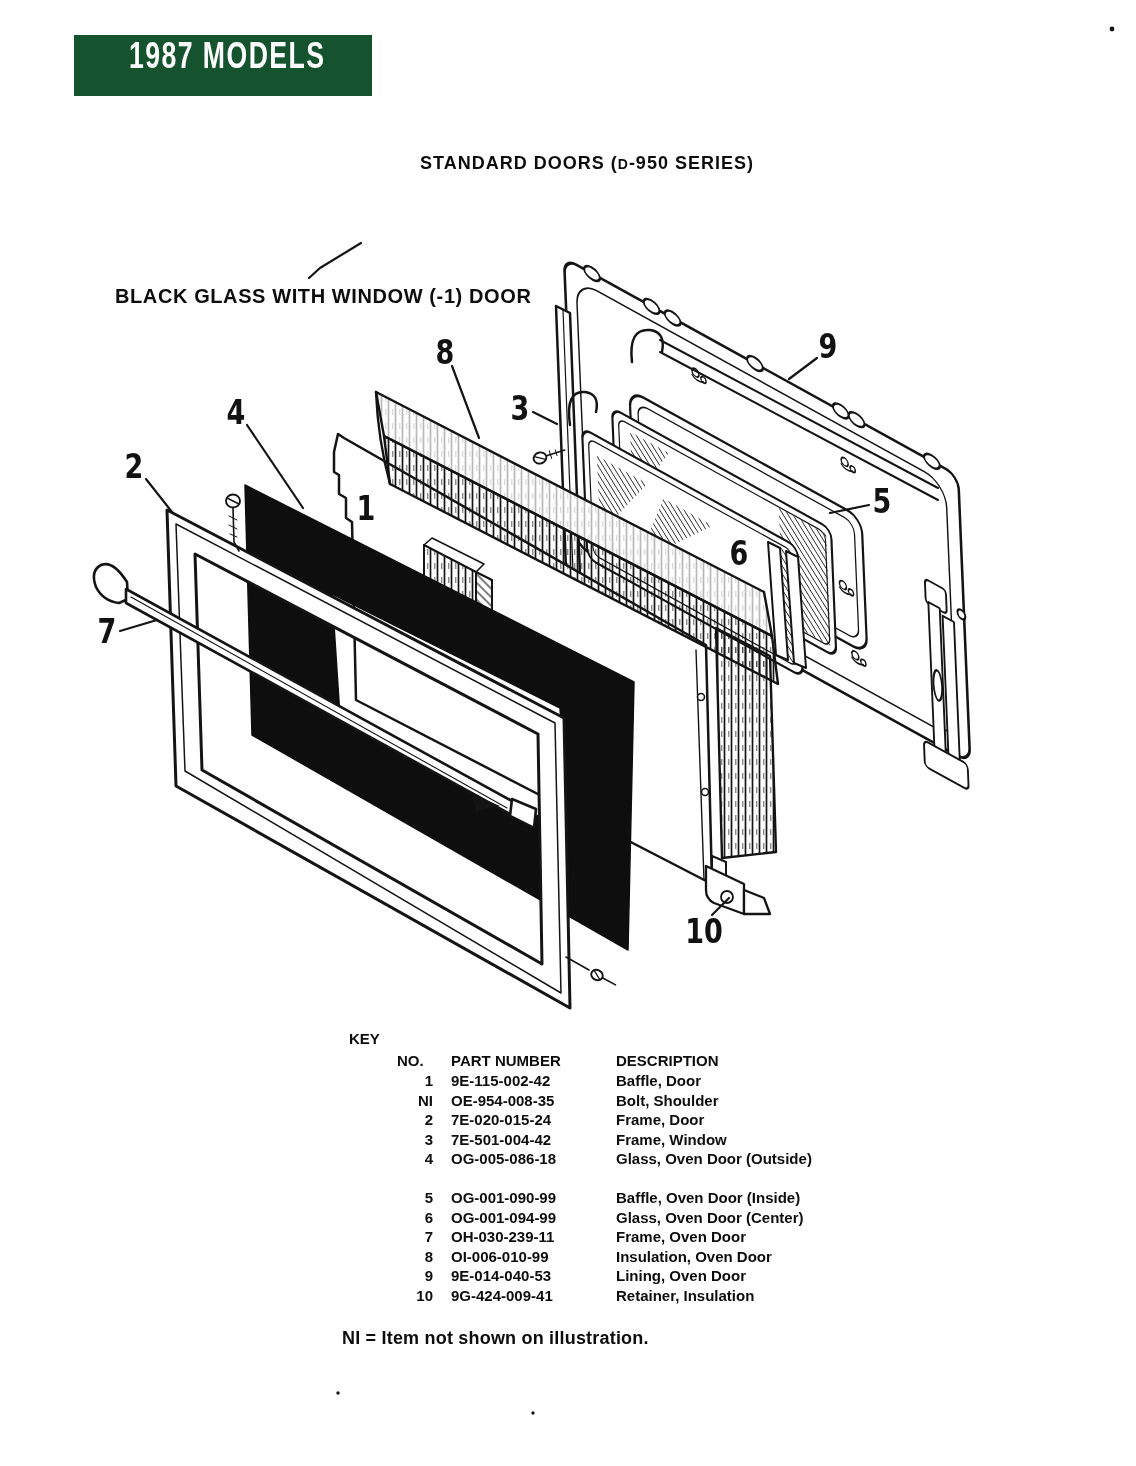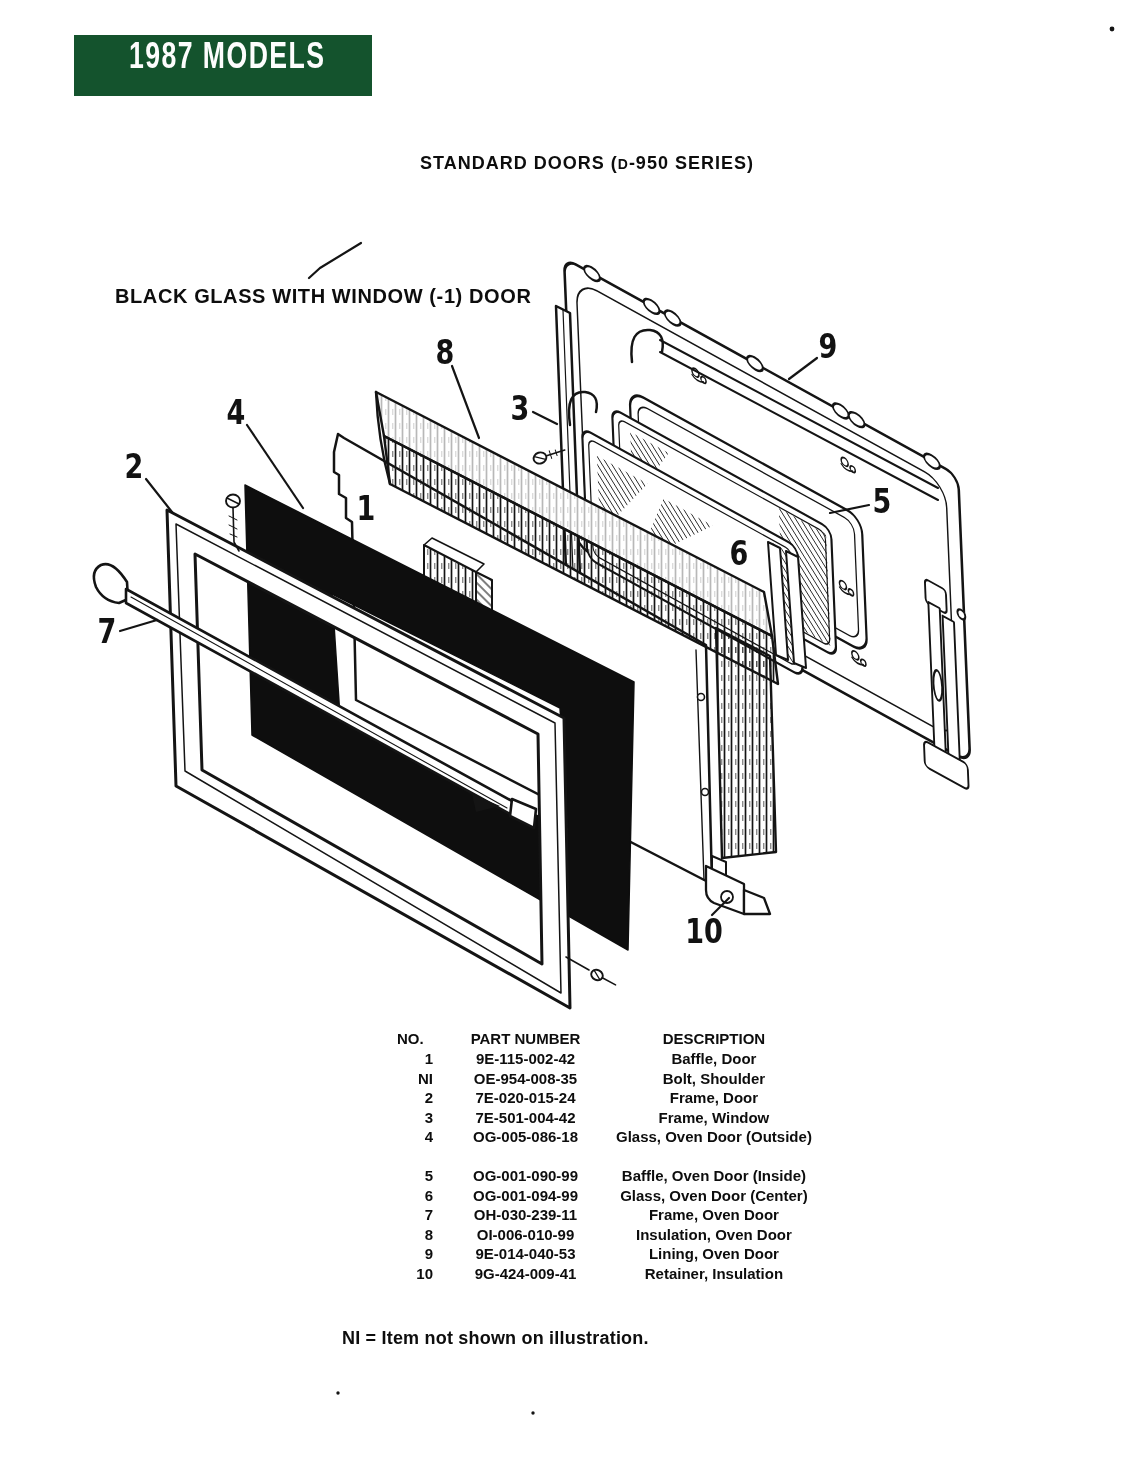--- a/index.html
+++ b/index.html
@@ -16,21 +16,21 @@
   .diagram-label{position:absolute;left:115px;top:285px;font-weight:700;font-size:20px;
                  letter-spacing:.6px;white-space:nowrap;}
   .key-block{position:absolute;left:349px;top:1028px;font-weight:700;font-size:15px;}
   .key-heading{height:22px;line-height:22px;}
   .key-table{display:block;margin-left:48px;}
   .krow{display:grid;grid-template-columns:38px 165px auto;height:19.5px;line-height:19.5px;}
   .krow.header{height:21px;line-height:21px;}
   .krow.gap{margin-top:19.5px;}
   .c1{text-align:right;padding-right:2px;}
   .krow.header .c1{text-align:left;}
-  .c2,.c3{padding-left:16px;white-space:nowrap;text-align:center;}
+  .c2,.c3{padding-left:16px;white-space:nowrap;}
   .footnote{position:absolute;left:342px;top:1328px;font-weight:700;font-size:18px;
             letter-spacing:.2px;white-space:nowrap;}
   svg.diagram{position:absolute;left:0;top:0;}
   svg .callout{font:700 33px "DejaVu Sans",sans-serif;fill:#121212;}
 </style>
 </head>
 <body>
 
 <div class="page">
 
@@ -221,20 +221,21 @@
       <text class="callout" transform="translate(882,513) scale(.82,1)">5</text>
       <text class="callout" transform="translate(739,565) scale(.82,1)">6</text>
       <text class="callout" transform="translate(107,643) scale(.82,1)">7</text>
       <text class="callout" transform="translate(445,364) scale(.82,1)">8</text>
       <text class="callout" transform="translate(828,358) scale(.82,1)">9</text>
       <text class="callout" transform="translate(704,943) scale(.82,1)">10</text>
     </g>
   </svg>
 
   <div class="key-block">
+    <div class="key-heading">KEY</div>
     <div class="key-table">
       <div class="krow header">
         <span class="c1">NO.</span>
         <span class="c2">PART NUMBER</span>
         <span class="c3">DESCRIPTION</span>
       </div>
       <div class="krow">
         <span class="c1">1</span>
         <span class="c2">9E-115-002-42</span>
         <span class="c3">Baffle, Door</span>

